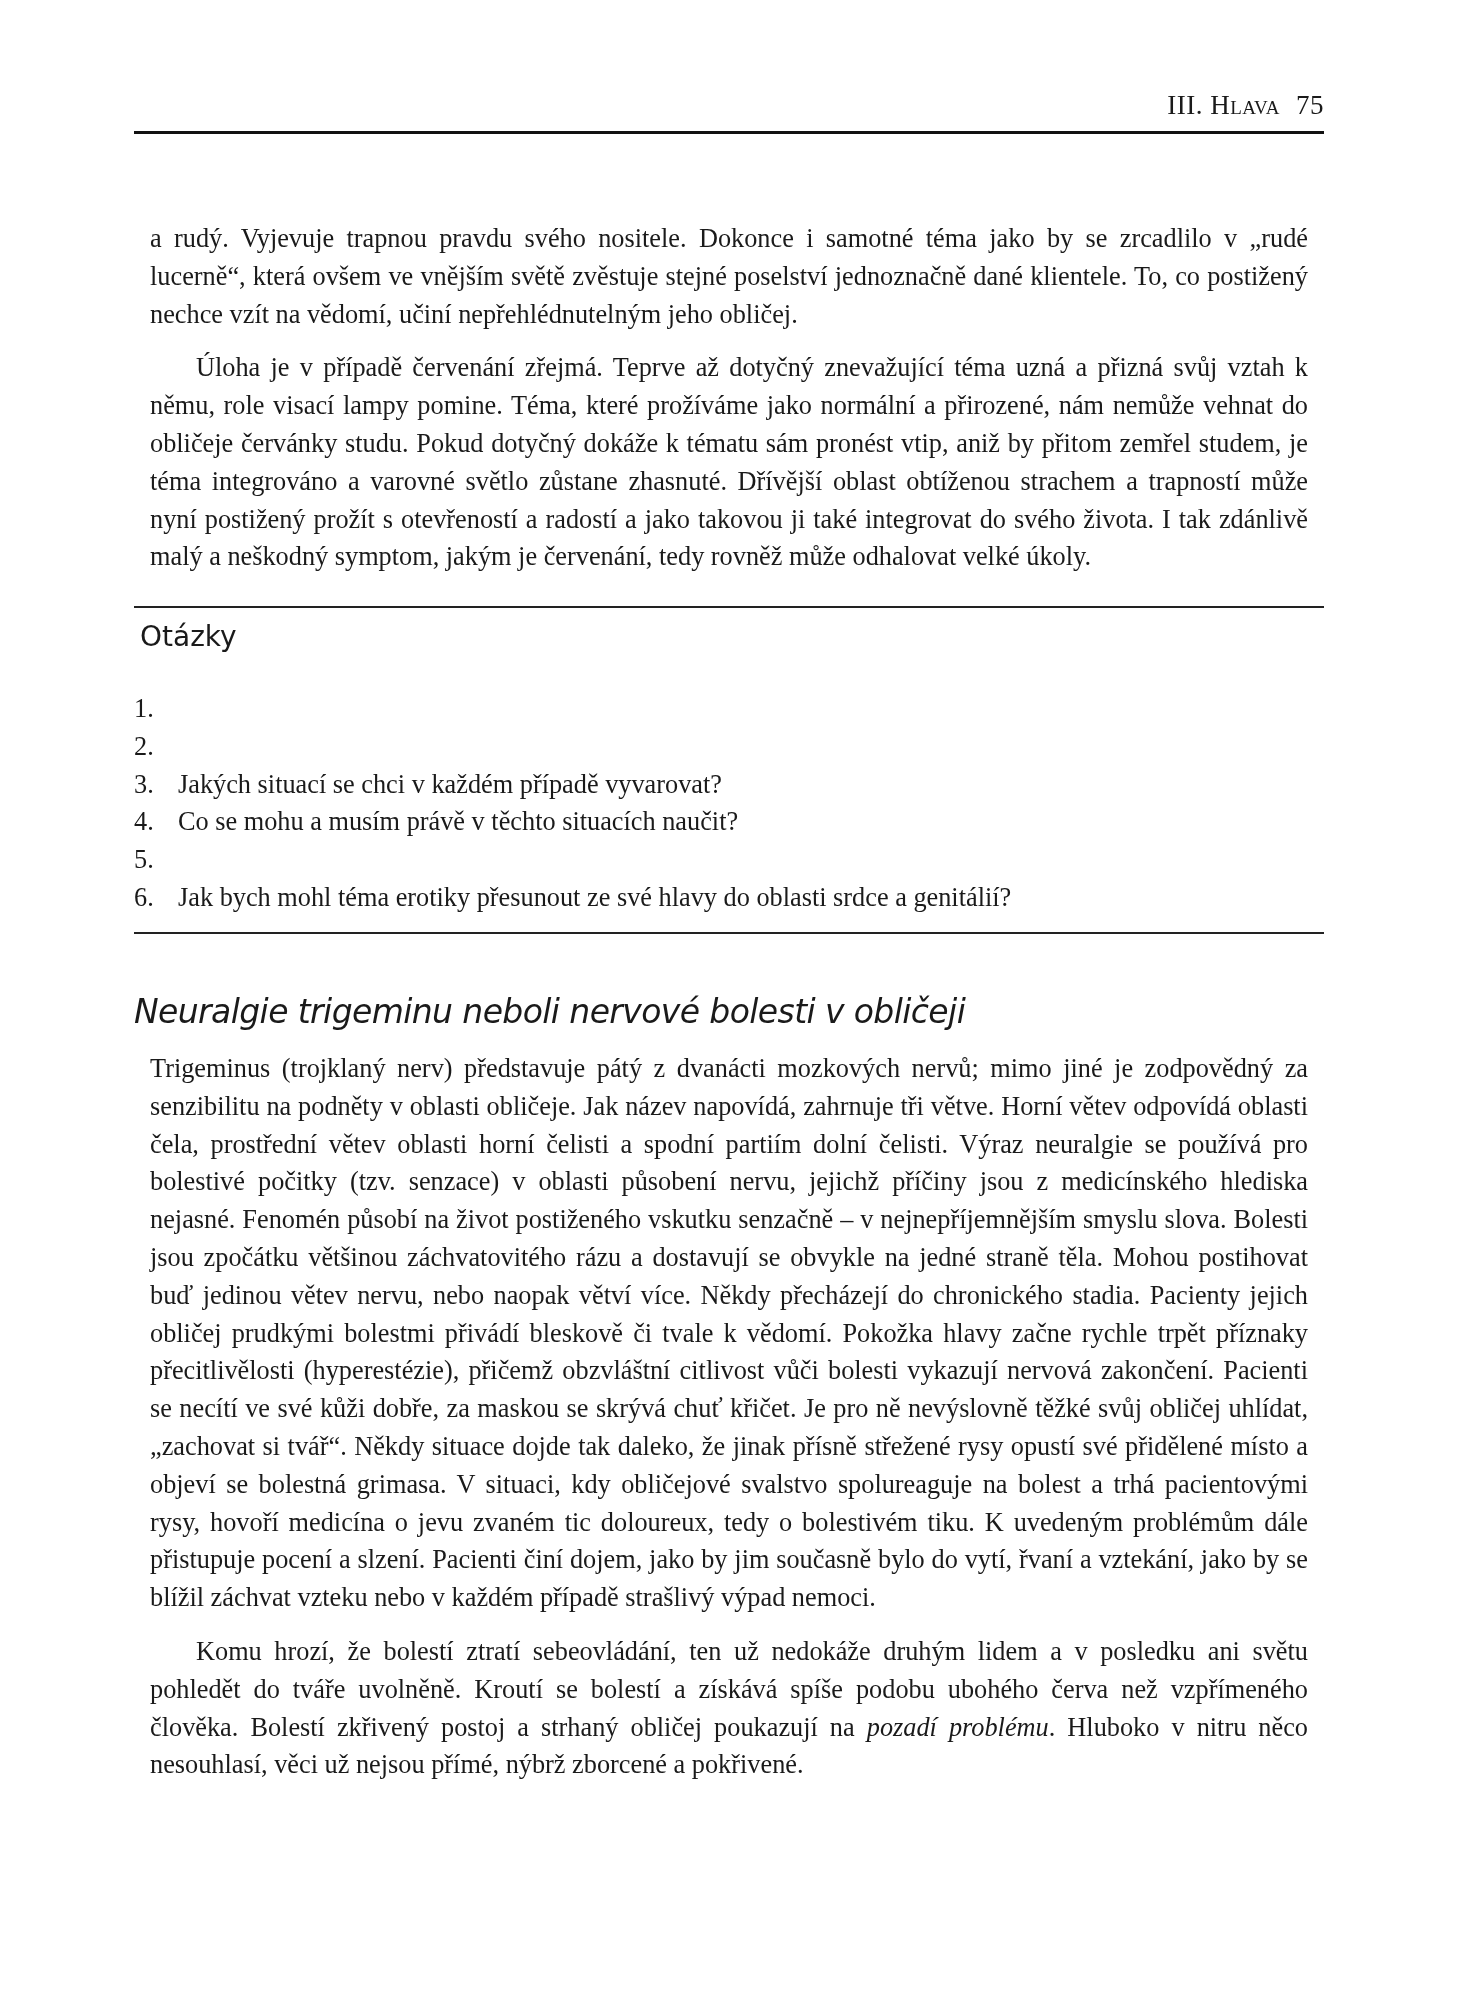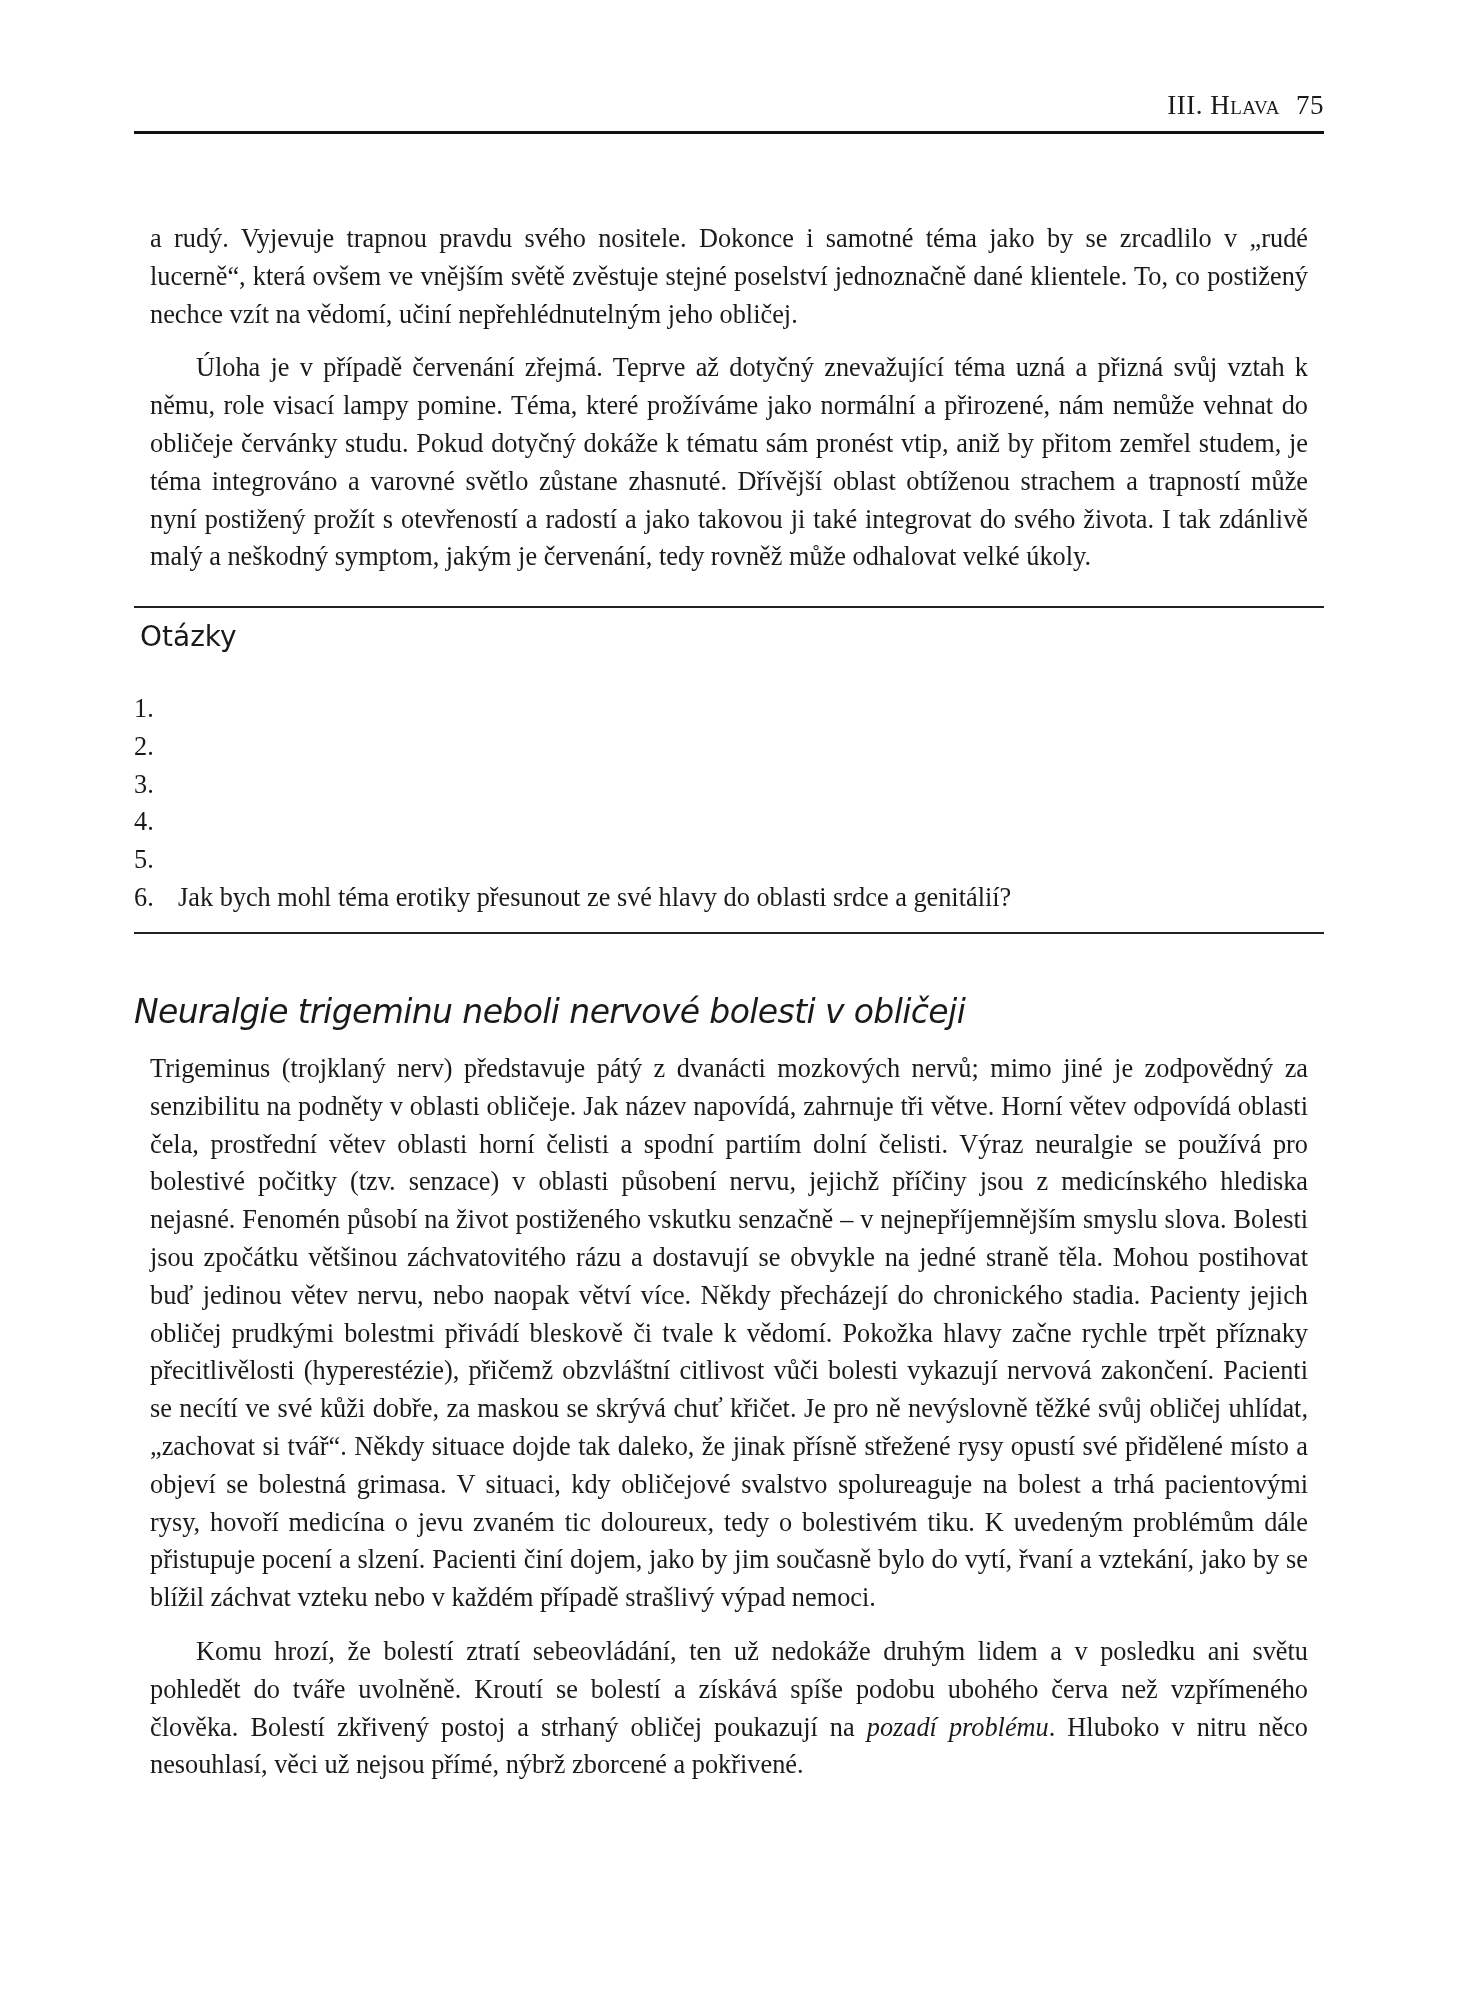--- a/index.html
+++ b/index.html
@@ -53,23 +53,25 @@
 
   <ol class="questions">
     <li>
         <span class="num">1.</span>
       </li>
     <li>
         <span class="num">2.</span>
       </li>
     <li>
         <span class="num">3.</span>
+        <span>Jakých situací se chci v každém případě vyvarovat?</span>
       </li>
     <li>
         <span class="num">4.</span>
+        <span>Co se mohu a musím právě v těchto situacích naučit?</span>
       </li>
     <li>
         <span class="num">5.</span>
       </li>
     <li>
         <span class="num">6.</span>
         <span>Jak bych mohl téma erotiky přesunout ze své hlavy do oblasti srdce a genitálií?</span>
       </li>
   </ol>
 

